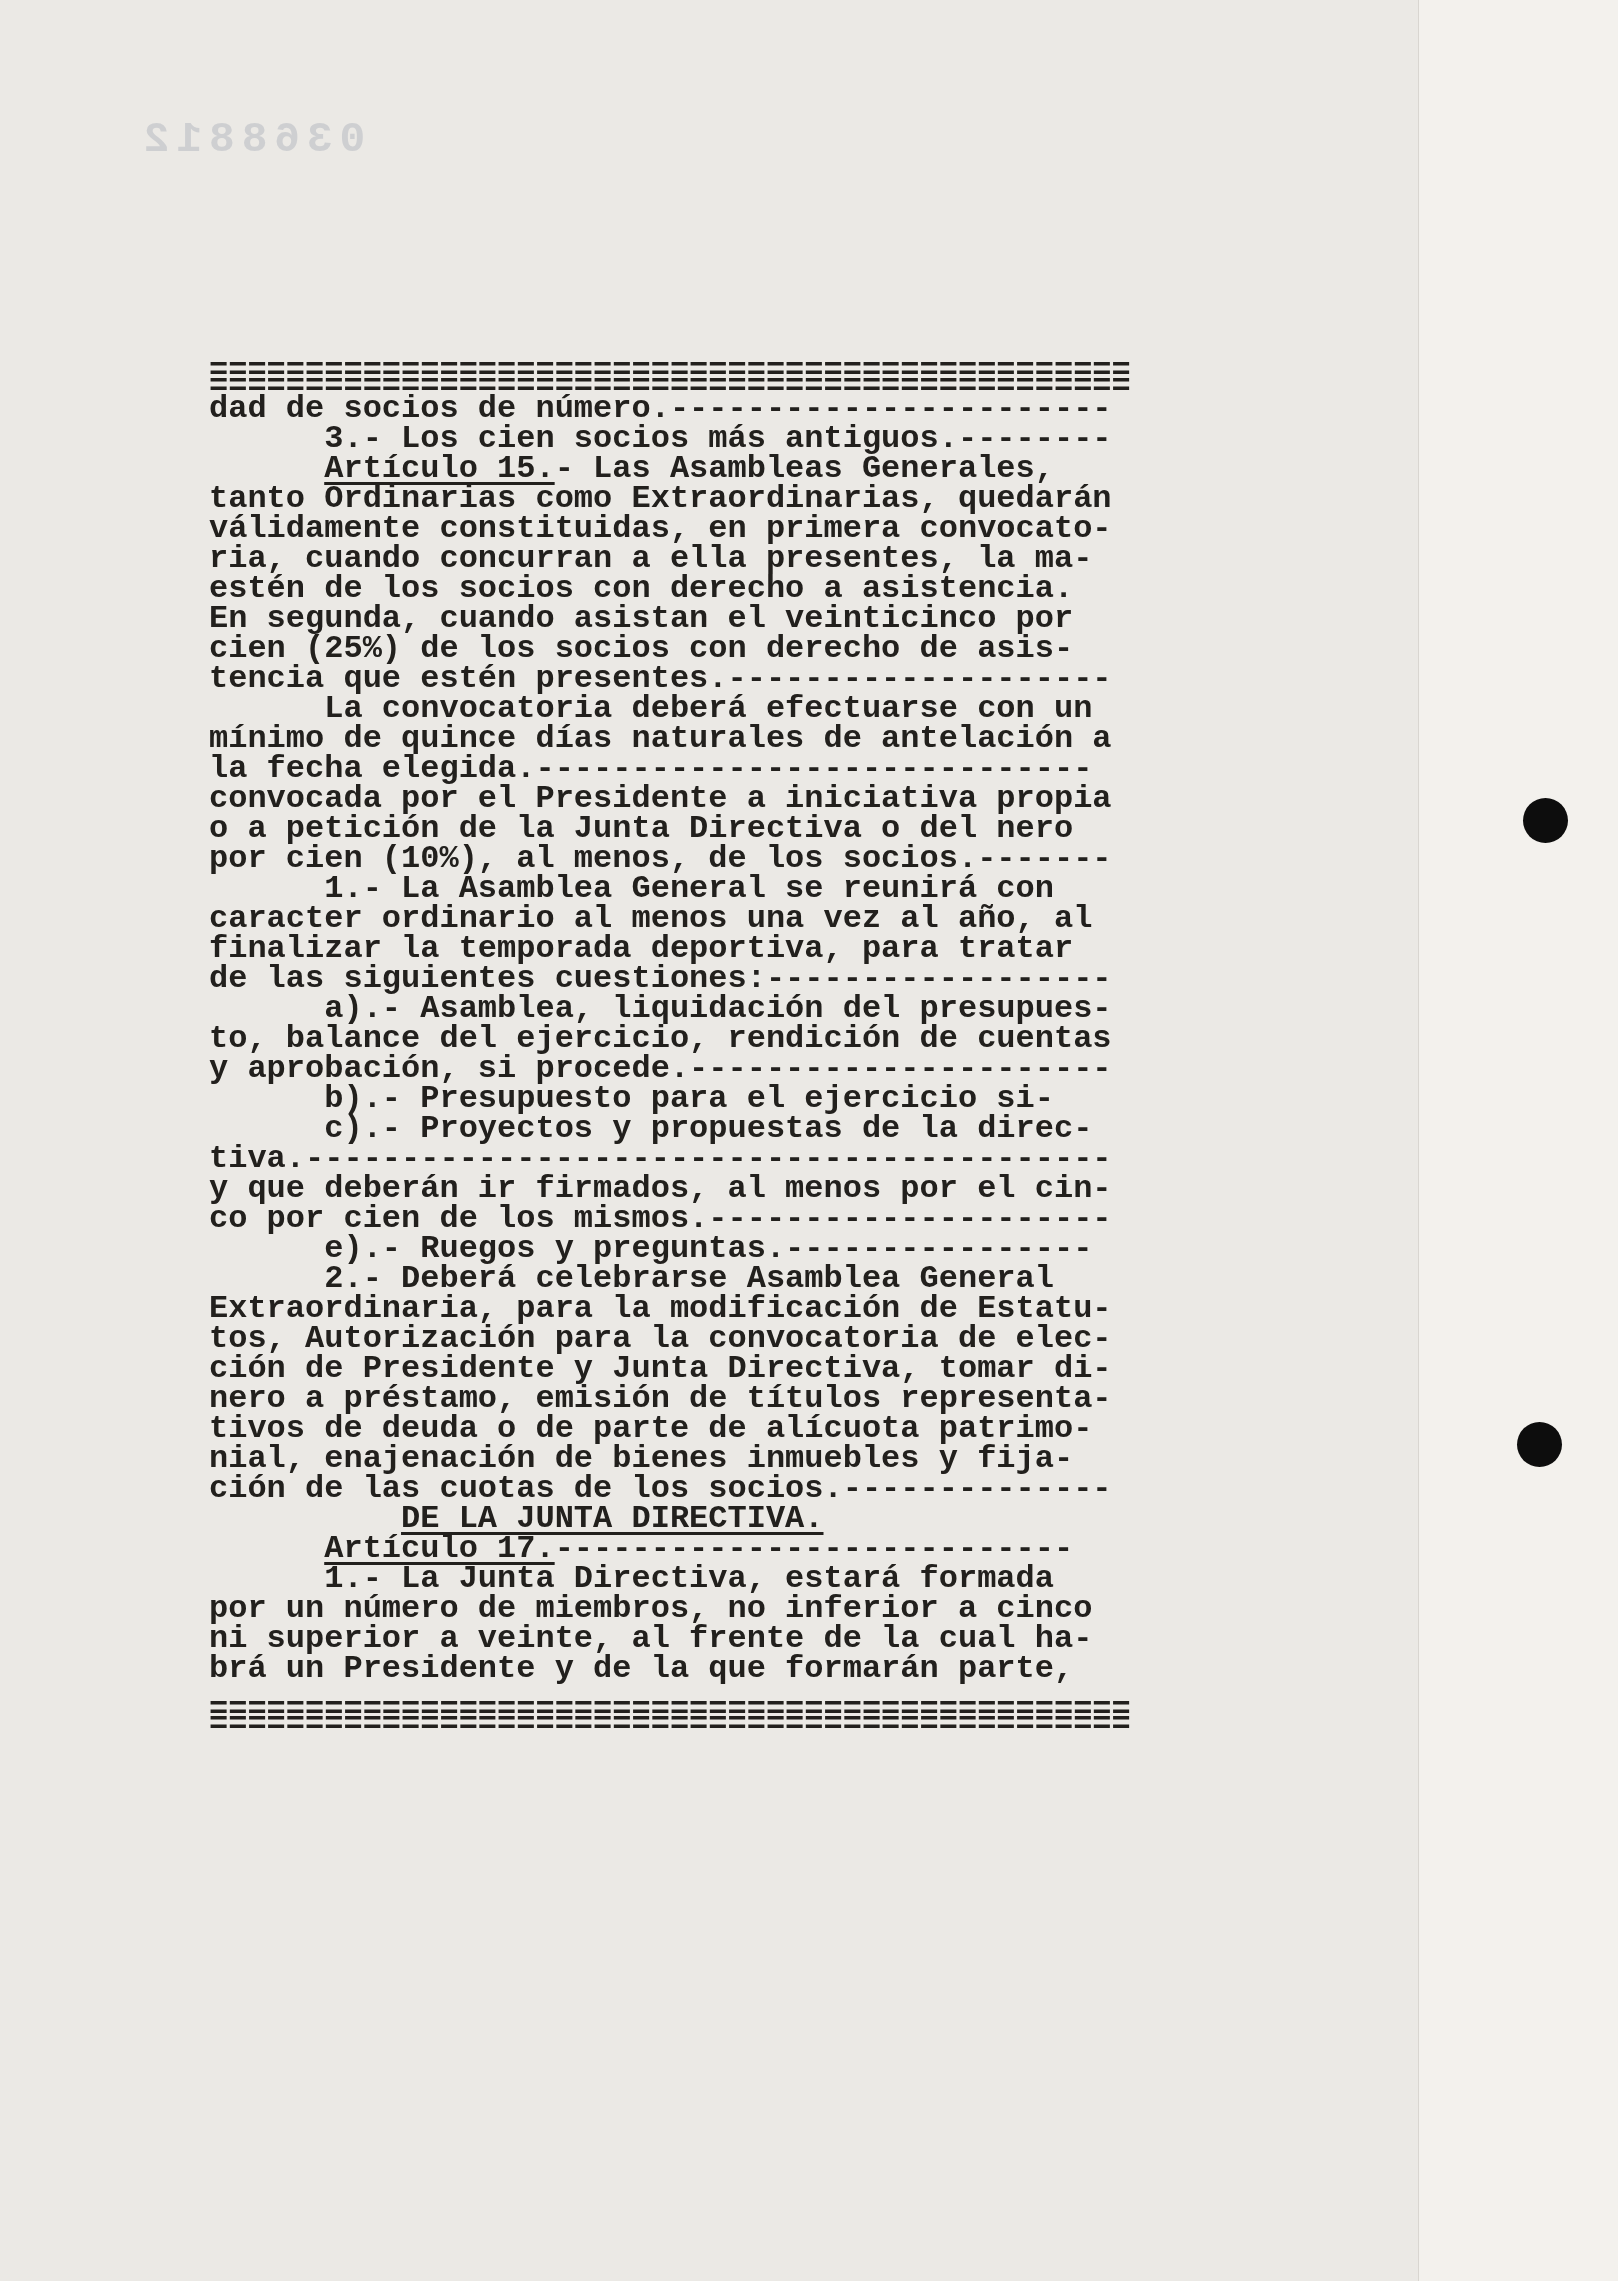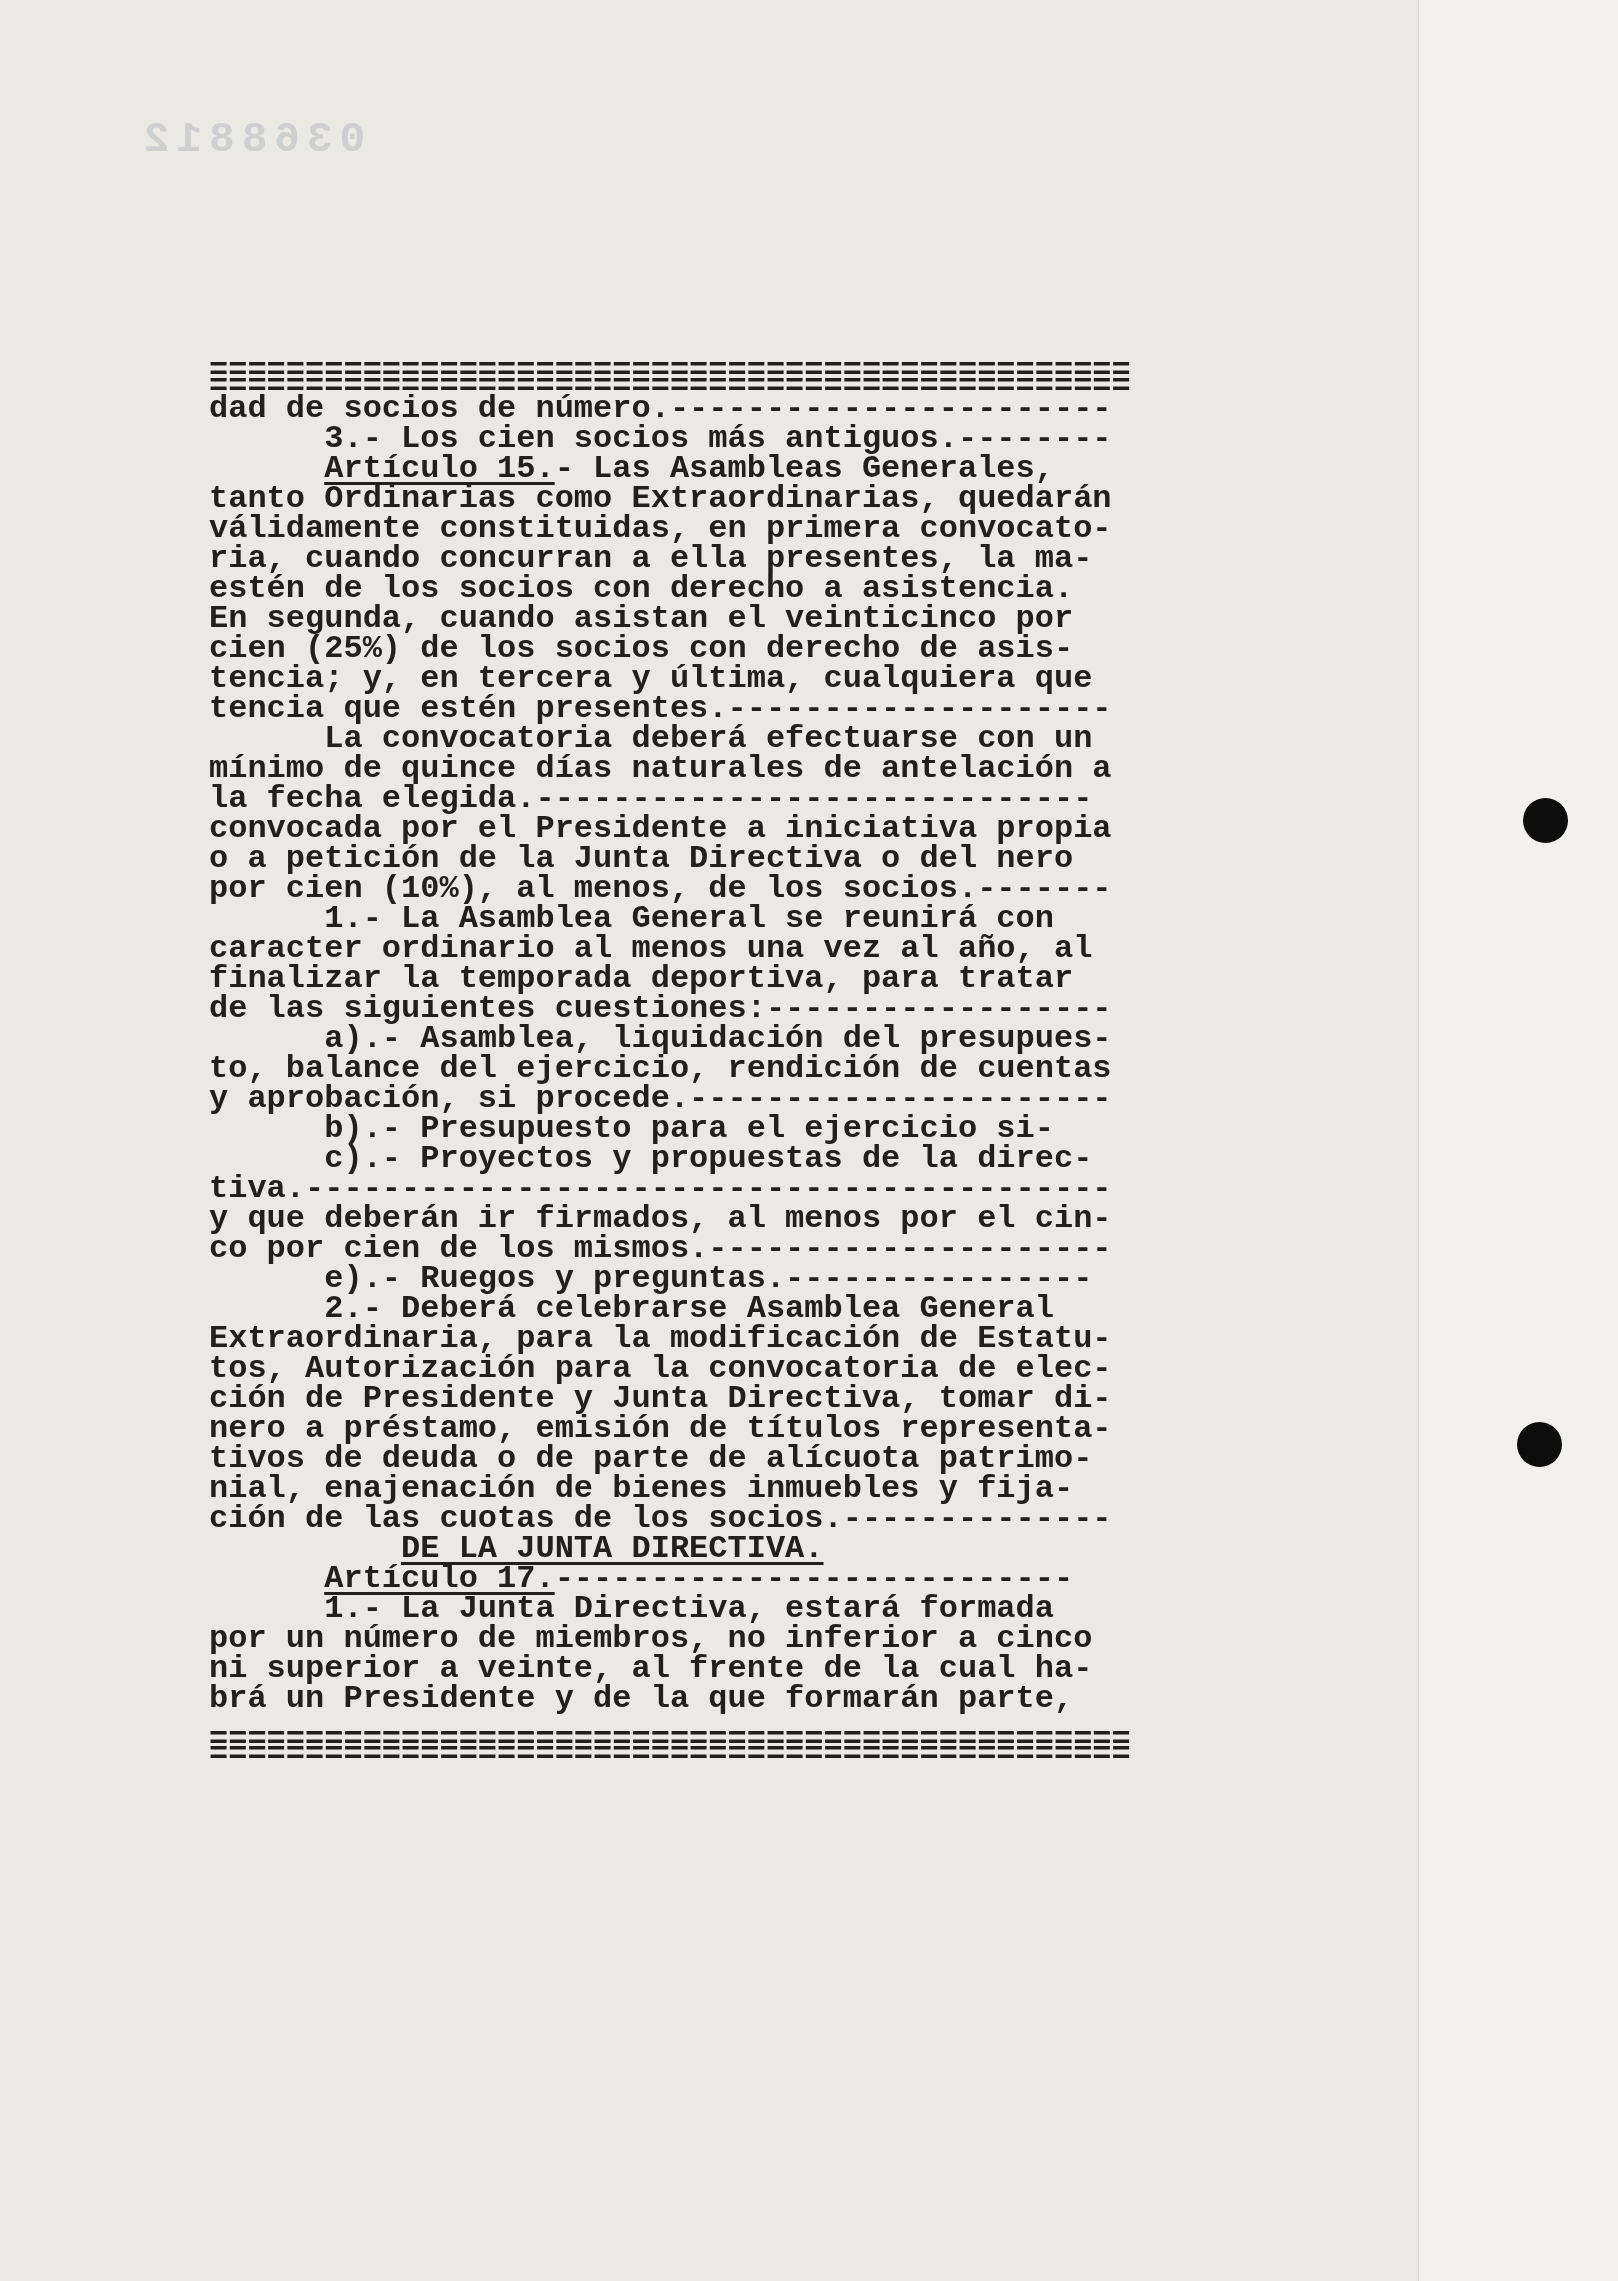--- a/index.html
+++ b/index.html
@@ -69,21 +69,20 @@
     <div>
         <div class="line">dad de socios de número.-----------------------</div>
         <div class="line">      3.- Los cien socios más antiguos.--------</div>
         <div class="line">      <u>Artículo 15.</u>- Las Asambleas Generales,</div>
         <div class="line">tanto Ordinarias como Extraordinarias, quedarán</div>
         <div class="line">válidamente constituidas, en primera convocato-</div>
         <div class="line">ria, cuando concurran a ella presentes, la ma-</div>
         <div class="line">estén de los socios con derecho a asistencia.</div>
         <div class="line">En segunda, cuando asistan el veinticinco por</div>
         <div class="line">cien (25%) de los socios con derecho de asis-</div>
-        <div class="line">tencia; y, en tercera y última, cualquiera que</div>
         <div class="line">tencia que estén presentes.--------------------</div>
         <div class="line">      La convocatoria deberá efectuarse con un</div>
         <div class="line">mínimo de quince días naturales de antelación a</div>
         <div class="line">la fecha elegida.-----------------------------</div>
         <div class="line">convocada por el Presidente a iniciativa propia</div>
         <div class="line">o a petición de la Junta Directiva o del nero</div>
         <div class="line">por cien (10%), al menos, de los socios.-------</div>
         <div class="line">      1.- La Asamblea General se reunirá con</div>
         <div class="line">caracter ordinario al menos una vez al año, al</div>
         <div class="line">finalizar la temporada deportiva, para tratar</div>

